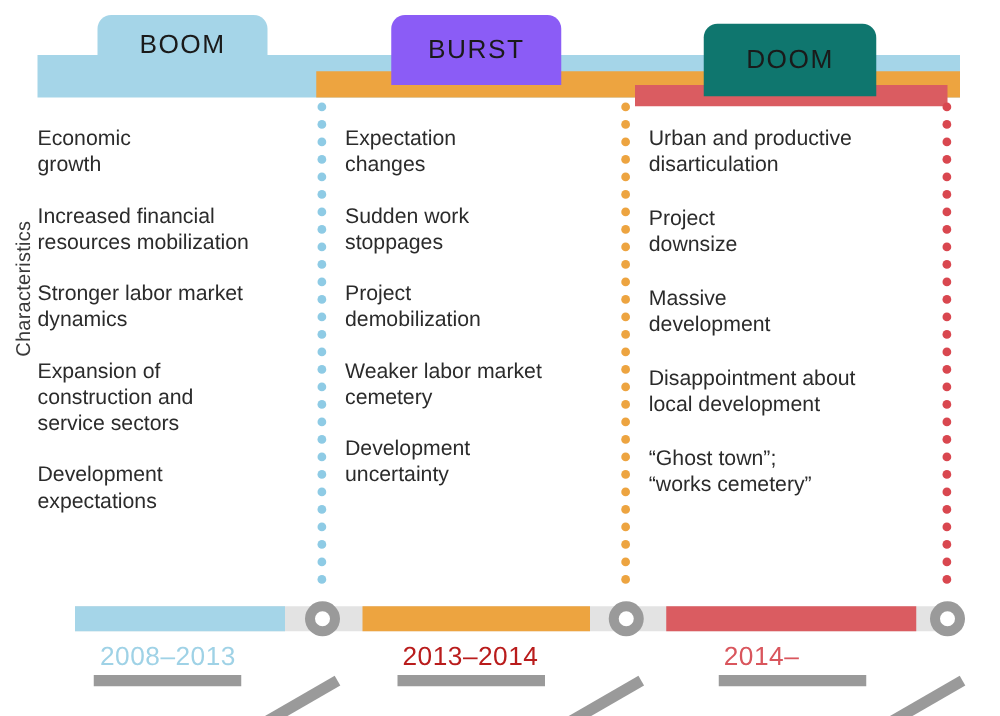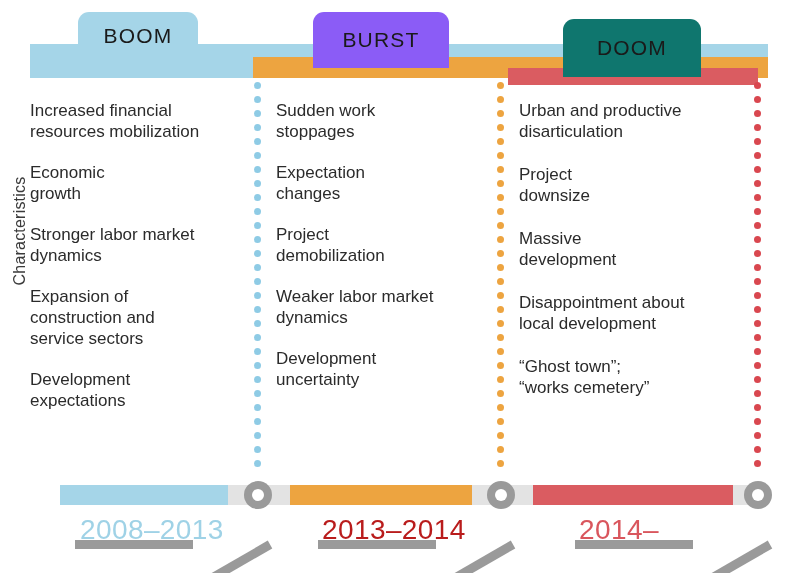--- a/index.html
+++ b/index.html
@@ -56,21 +56,21 @@
     font-size: 21px;
     letter-spacing: 1.2px;
     color: #1a1a1a;
     font-weight: 400;
     line-height: 1;
     padding-bottom: 2px;
   }
   .tab-boom {
     left: 78px;
     top: 12px;
-    width: 120px;
+    width: 136px;
     height: 48px;
     background: #a5d5e8;
   }
   .tab-burst {
     left: 313px;
     top: 12px;
     width: 136px;
     height: 56px;
     background: #8b5cf6;
   }
@@ -195,21 +195,21 @@
     background: #9a9a9a;
     top: 540px;
   }
   .tl-underline-1 { left: 75px;  width: 118px; }
   .tl-underline-2 { left: 318px; width: 118px; }
   .tl-underline-3 { left: 575px; width: 118px; }
 
   .tl-label {
     position: absolute;
     top: 514px;
-    font-size: 28px;
+    font-size: 21px;
     letter-spacing: .4px;
   }
   .tl-label-1 { left: 80px;  color: #9fd2e6; }
   .tl-label-2 { left: 322px; color: #b91c1c; }
   .tl-label-3 { left: 579px; color: #d9565d; }
 </style>
 </head>
 <body>
 
 <div id="stage">
@@ -316,44 +316,44 @@
       <i></i>
       <i></i>
       <i></i>
       <i></i>
     </div>
 
   <div class="axis-caption">Characteristics</div>
 
   <div class="col col-1">
     <ul>
+      <li>Economic
+growth</li>
       <li>Increased financial
 resources mobilization</li>
-      <li>Economic
-growth</li>
       <li>Stronger labor market
 dynamics</li>
       <li>Expansion of
 construction and
 service sectors</li>
       <li>Development
 expectations</li>
     </ul>
   </div>
 
   <div class="col col-2">
     <ul>
+      <li>Expectation
+changes</li>
       <li>Sudden work
 stoppages</li>
-      <li>Expectation
-changes</li>
       <li>Project
 demobilization</li>
       <li>Weaker labor market
-dynamics</li>
+cemetery</li>
       <li>Development
 uncertainty</li>
     </ul>
   </div>
 
   <div class="col col-3">
     <ul>
       <li>Urban and productive
 disarticulation</li>
       <li>Project

